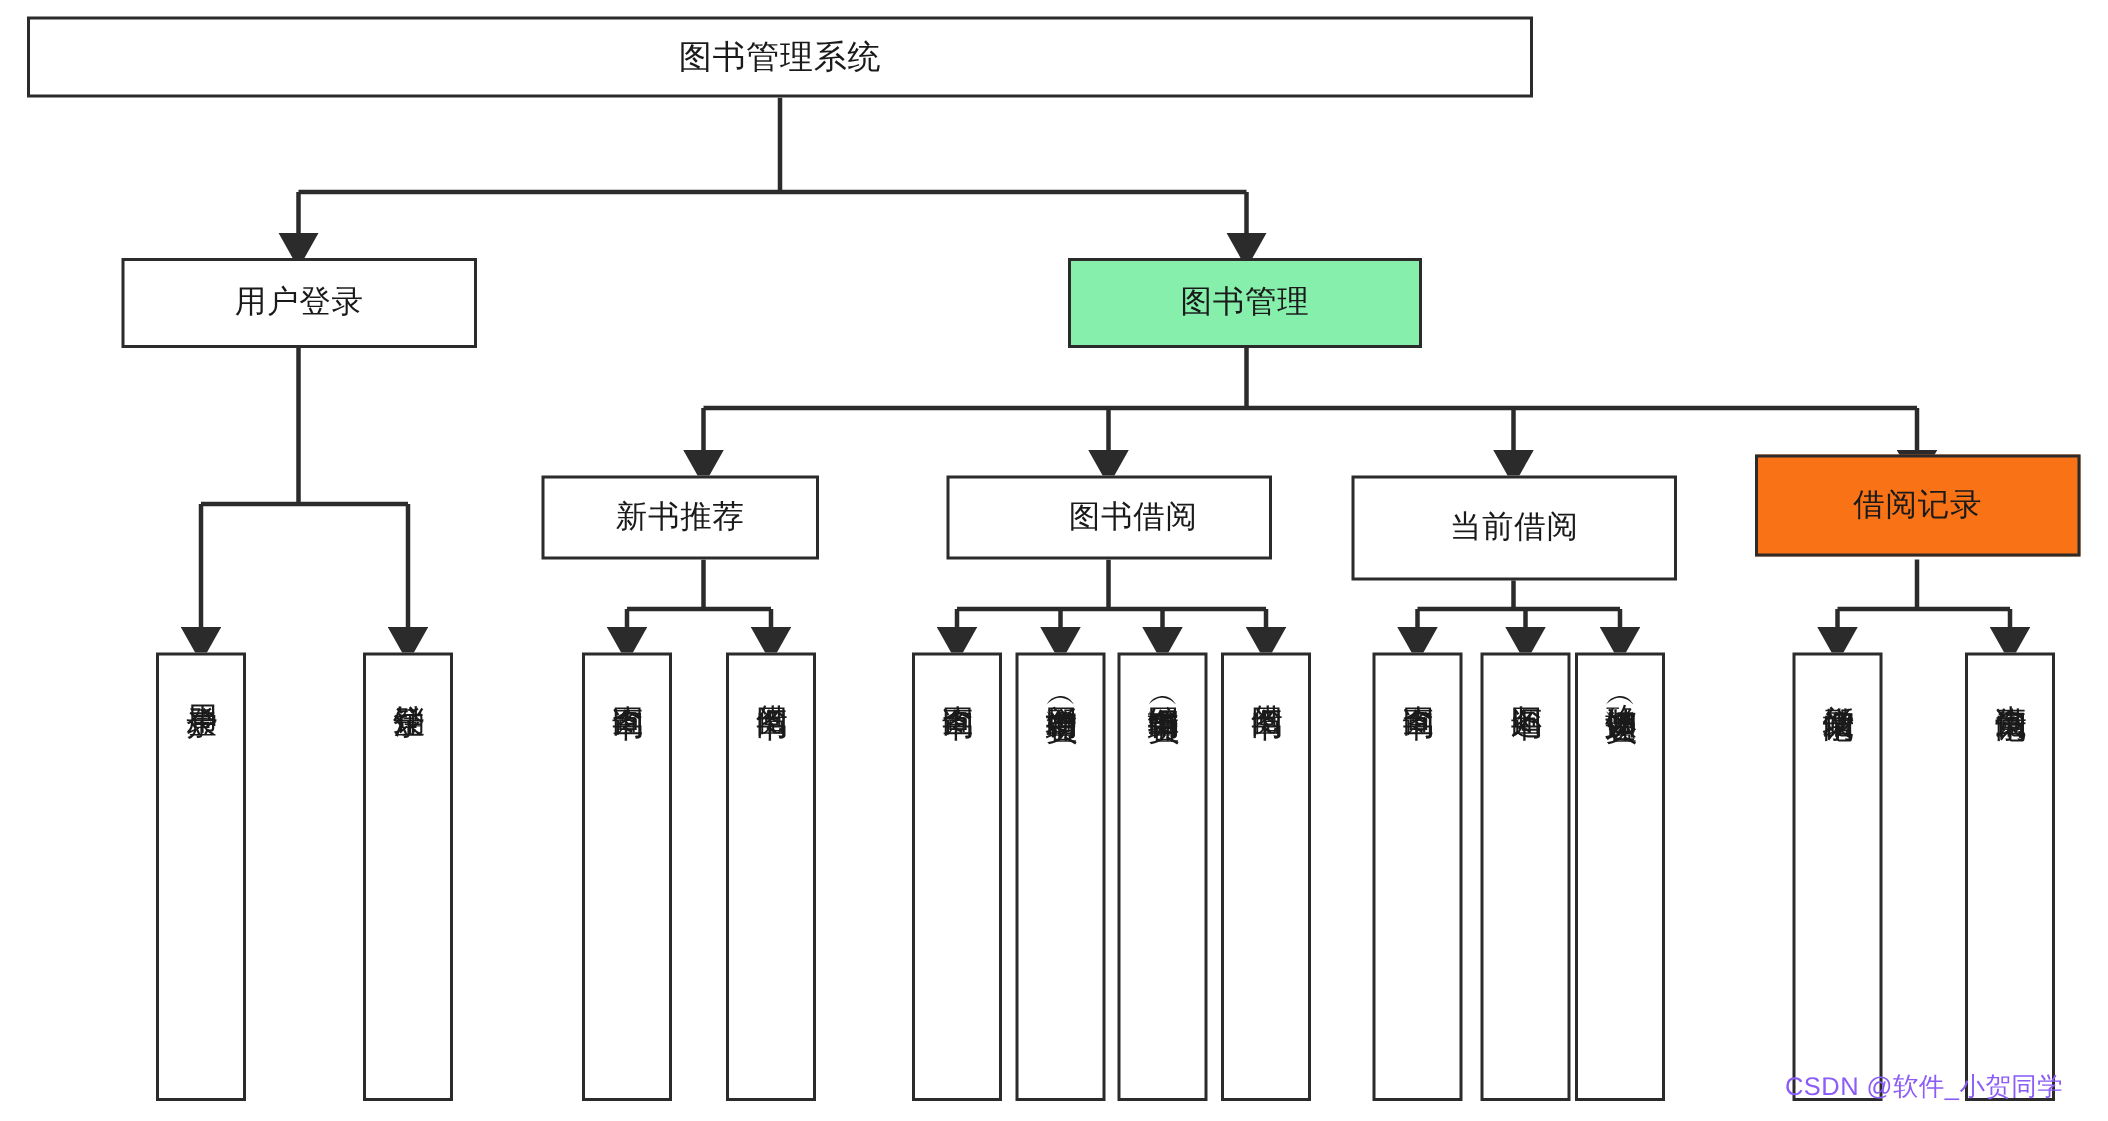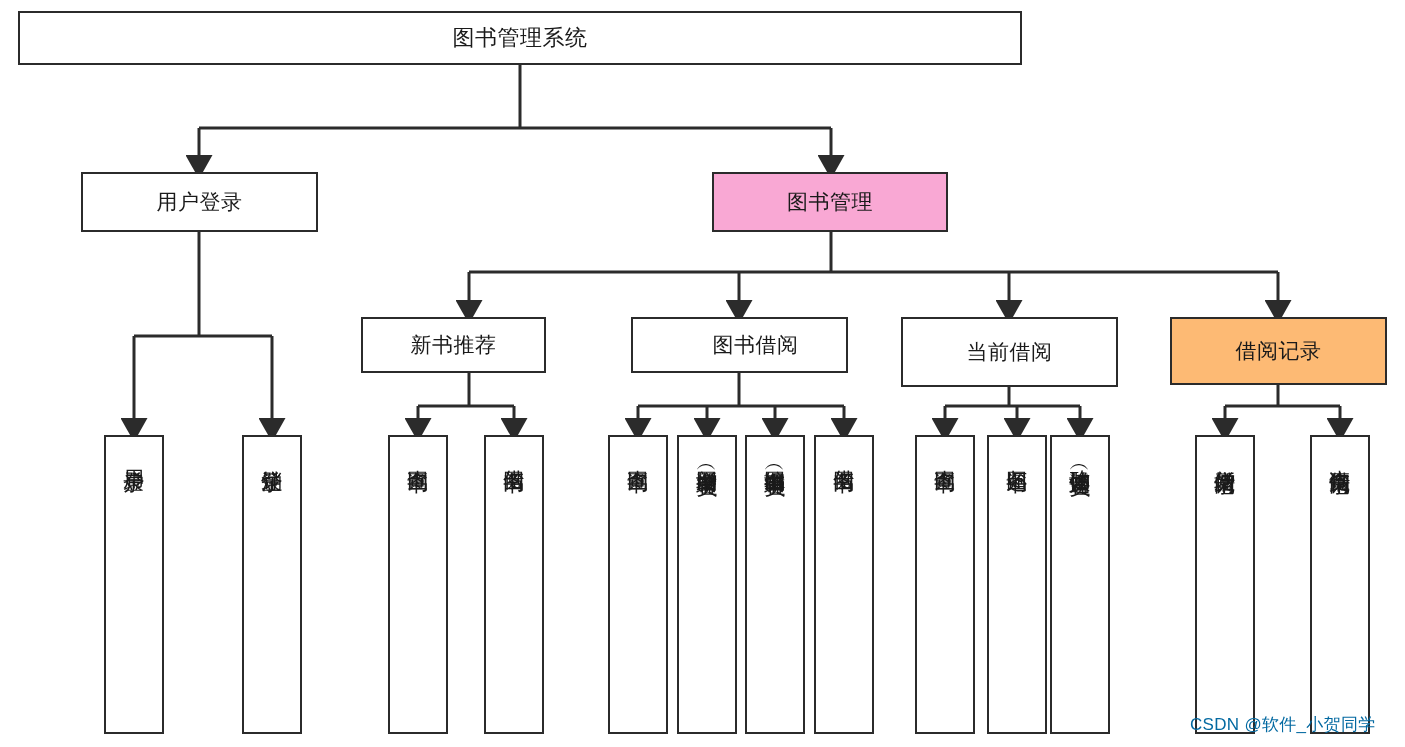--- a/index.html
+++ b/index.html
@@ -125,34 +125,34 @@
     </g>
   </svg>
 
   <div class="node horizontal root" style="left: 18px; top: 11px; width: 1004px; height: 54px; border-color: rgb(43, 43, 43); background: rgb(255, 255, 255); color: rgb(26, 26, 26);">
     <span class="node-label">图书管理系统</span>
   </div>
 
   <div class="node horizontal" style="left: 81px; top: 172px; width: 237px; height: 60px; border-color: rgb(43, 43, 43); background: rgb(255, 255, 255); color: rgb(26, 26, 26);">
     <span class="node-label">用户登录</span>
   </div>
-  <div class="node horizontal" style="left: 712px; top: 172px; width: 236px; height: 60px; border-color: rgb(43, 43, 43); background: #f9a8d4; color: rgb(26, 26, 26);">
+  <div class="node horizontal" style="left: 712px; top: 172px; width: 236px; height: 60px; border-color: rgb(43, 43, 43); background: #86efac; color: rgb(26, 26, 26);">
     <span class="node-label">图书管理</span>
   </div>
 
   <div class="node horizontal" style="left: 361px; top: 317px; width: 185px; height: 56px; border-color: rgb(43, 43, 43); background: rgb(255, 255, 255); color: rgb(26, 26, 26);">
     <span class="node-label">新书推荐</span>
   </div>
   <div class="node horizontal" style="left: 631px; top: 317px; width: 217px; height: 56px; border-color: rgb(43, 43, 43); background: rgb(255, 255, 255); color: rgb(26, 26, 26); padding-left: 32px;">
     <span class="node-label">图书借阅</span>
   </div>
   <div class="node horizontal" style="left: 901px; top: 317px; width: 217px; height: 70px; border-color: rgb(43, 43, 43); background: rgb(255, 255, 255); color: rgb(26, 26, 26);">
     <span class="node-label">当前借阅</span>
   </div>
-  <div class="node horizontal" style="left: 1170px; top: 317px; width: 217px; height: 68px; border-color: rgb(43, 43, 43); background: #fdba74; color: rgb(26, 26, 26);">
+  <div class="node horizontal" style="left: 1170px; top: 303px; width: 217px; height: 68px; border-color: rgb(43, 43, 43); background: #f97316; color: rgb(26, 26, 26);">
     <span class="node-label">借阅记录</span>
   </div>
 
   <div class="node vertical" style="left: 104px; top: 435px; width: 60px; height: 299px; border-color: rgb(43, 43, 43); background: rgb(255, 255, 255); color: rgb(26, 26, 26);">
     <span class="node-label">用户登录</span>
   </div>
   <div class="node vertical" style="left: 242px; top: 435px; width: 60px; height: 299px; border-color: rgb(43, 43, 43); background: rgb(255, 255, 255); color: rgb(26, 26, 26);">
     <span class="node-label">注销登录</span>
   </div>
   <div class="node vertical" style="left: 388px; top: 435px; width: 60px; height: 299px; border-color: rgb(43, 43, 43); background: rgb(255, 255, 255); color: rgb(26, 26, 26);">
@@ -182,15 +182,15 @@
   <div class="node vertical" style="left: 1050px; top: 435px; width: 60px; height: 299px; border-color: rgb(43, 43, 43); background: rgb(255, 255, 255); color: rgb(26, 26, 26);">
     <span class="node-label">确认归还（管理员）</span>
   </div>
   <div class="node vertical" style="left: 1195px; top: 435px; width: 60px; height: 299px; border-color: rgb(43, 43, 43); background: rgb(255, 255, 255); color: rgb(26, 26, 26);">
     <span class="node-label">新增借阅记录</span>
   </div>
   <div class="node vertical" style="left: 1310px; top: 435px; width: 60px; height: 299px; border-color: rgb(43, 43, 43); background: rgb(255, 255, 255); color: rgb(26, 26, 26);">
     <span class="node-label">查询借阅记录</span>
   </div>
 
-  <div id="watermark" style="color: #0369a1;">CSDN @软件_小贺同学</div>
+  <div id="watermark" style="color: #8b5cf6;">CSDN @软件_小贺同学</div>
 
 </div>
 
 </body></html>

